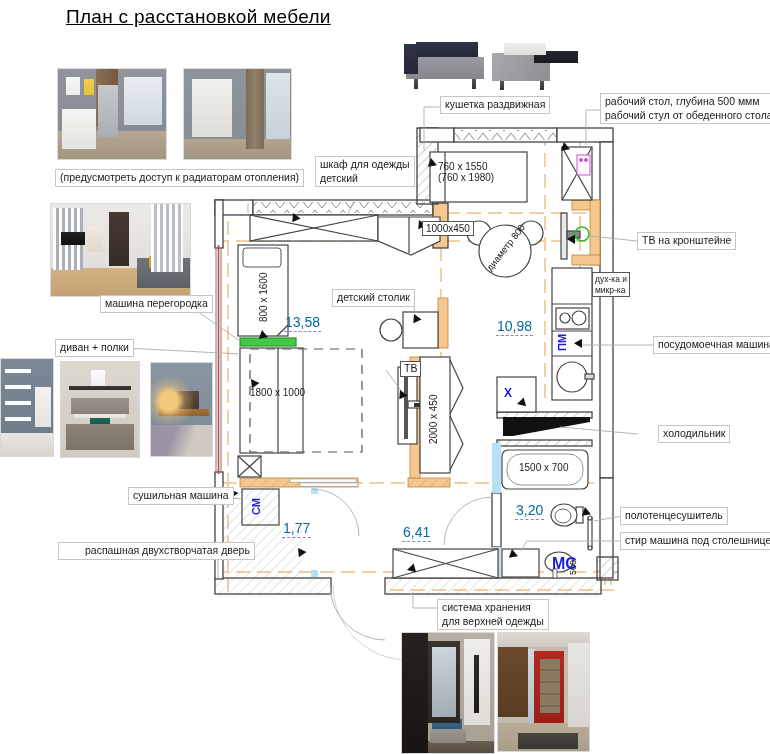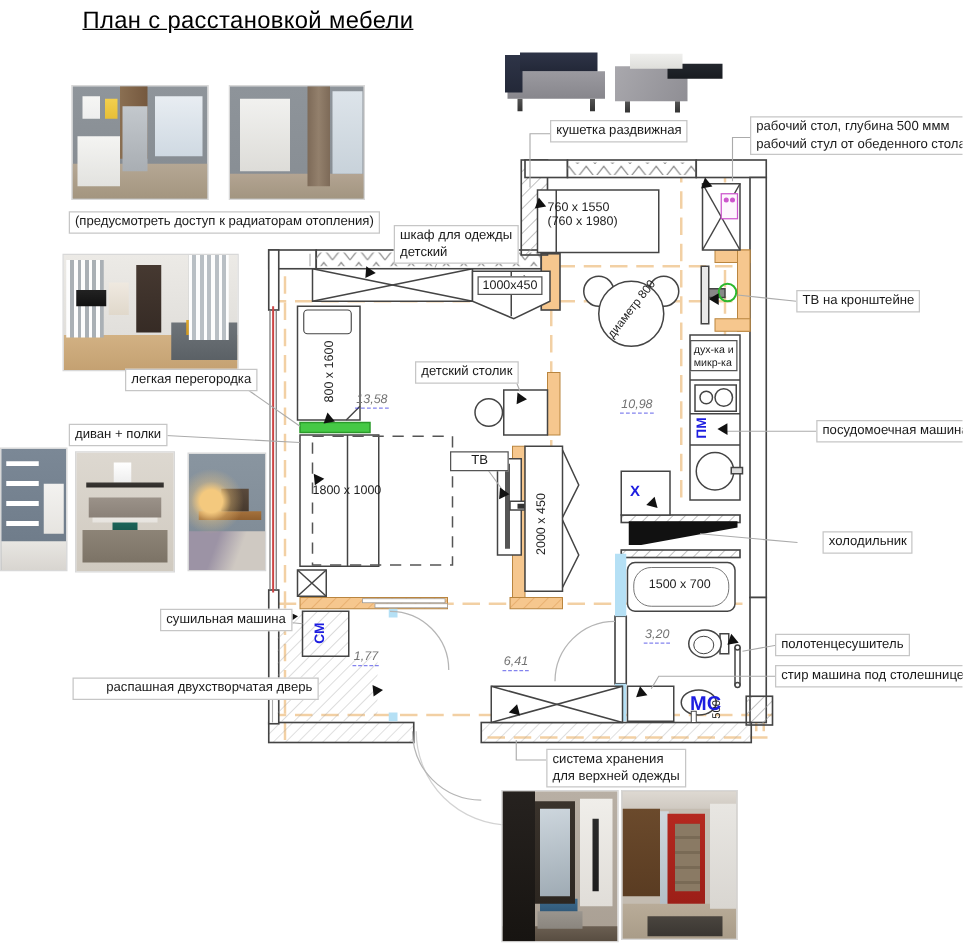--- a/index.html
+++ b/index.html
@@ -5,26 +5,26 @@
   html,body{margin:0;padding:0;}
   body{width:770px;height:754px;position:relative;background:#fff;overflow:hidden;
        font-family:"Liberation Sans",sans-serif;}
   #page-title{position:absolute;left:66px;top:6px;font-size:19px;color:#000;
       text-decoration:underline;letter-spacing:.3px;z-index:4;}
   .lbl{position:absolute;background:#fff;border:1px solid #c6c6c6;font-size:10.5px;
       line-height:1.3;padding:1px 4px;color:#1a1a1a;white-space:nowrap;z-index:4;}
   .lbl div{white-space:nowrap;}
   .dim{position:absolute;font-size:10px;color:#222;z-index:4;white-space:nowrap;}
   .rot{transform:rotate(-90deg);transform-origin:left top;}
-  .area{position:absolute;font-size:10px;color:#737373;z-index:4;
-      border-bottom:1px dashed rgba(29,29,224,.55);padding:0 1px 1px;font-style:italic;}
+  .area{position:absolute;font-size:14px;color:#0369a1;z-index:4;
+      border-bottom:1px dashed rgba(29,29,224,.55);padding:0 1px 1px;}
   .mark{position:absolute;color:#1d1de0;font-size:11px;font-weight:bold;z-index:4;white-space:nowrap;}
   .photo{position:absolute;z-index:2;overflow:hidden;border:1px solid #d8d8d8;}
   svg#plan-svg{position:absolute;left:0;top:0;z-index:1;}
-  .boxlbl{border:1px solid #555;}
+  .boxlbl{border:1px solid #555;margin-left:40px;}
 </style>
 </head>
 <body>
 
 <div id="page-title">План с расстановкой мебели</div>
 
 <svg id="plan-svg" width="770" height="754" viewBox="0 0 770 754">
   <defs>
     <pattern id="zig" width="14" height="11" patternUnits="userSpaceOnUse">
       <path d="M0 10 L7 1 L14 10" fill="none" stroke="#8a8a8a" stroke-width="1"></path>
@@ -280,28 +280,28 @@
 
 <div class="lbl" style="left:600px;top:93px;">
   <div>рабочий стол, глубина 500 ммм</div>
   <div>рабочий стул от обеденного стола</div>
 </div>
 
 <div class="lbl" style="left:55px;top:169px;">
   <div>(предусмотреть доступ к радиаторам отопления)</div>
 </div>
 
-<div class="lbl" style="left:315px;top:180px;">
+<div class="lbl" style="left:315px;top:156px;">
   <div>шкаф для одежды</div>
   <div>детский</div>
 </div>
 
 <div class="lbl" style="left:637px;top:232px;">ТВ на кронштейне</div>
 
-<div class="lbl" style="left:100px;top:295px;">легкая перегородка</div>
+<div class="lbl" style="left:100px;top:295px;">машина перегородка</div>
 
 <div class="lbl" style="left:55px;top:339px;">диван + полки</div>
 
 <div class="lbl" style="left:332px;top:289px;">детский столик</div>
 
 <div class="lbl" style="left:653px;top:336px;">посудомоечная машина</div>
 
 <div class="lbl" style="left:638px;top:425px;margin-left:20px;">холодильник</div>
 
 <div class="lbl" style="left:128px;top:487px;">сушильная машина</div>
@@ -310,21 +310,21 @@
 
 <div class="lbl" style="left:620px;top:532px;">стир машина под столешницей</div>
 
 <div class="lbl" style="left:58px;top:542px;padding-left:26px;">распашная двухстворчатая дверь</div>
 
 <div class="lbl" style="left:437px;top:599px;">
   <div>система хранения</div>
   <div>для верхней одежды</div>
 </div>
 
-<div class="lbl boxlbl" style="left:360px;top:361px;padding:0 16px;">ТВ</div>
+<div class="lbl boxlbl" style="left:360px;top:361px;padding:0 3px;">ТВ</div>
 <div class="lbl boxlbl" style="left:382px;top:221px;padding:0 3px;font-size:10px;">1000x450</div>
 <div class="lbl boxlbl" style="left:552px;top:272px;font-size:8.5px;padding:1px 2px;line-height:1.25;">
   <div>дух-ка и</div>
   <div>микр-ка</div>
 </div>
 
 <div class="dim" style="left:438px;top:161px;">
   <div>760 x 1550</div>
   <div>(760 x 1980)</div>
 </div>

